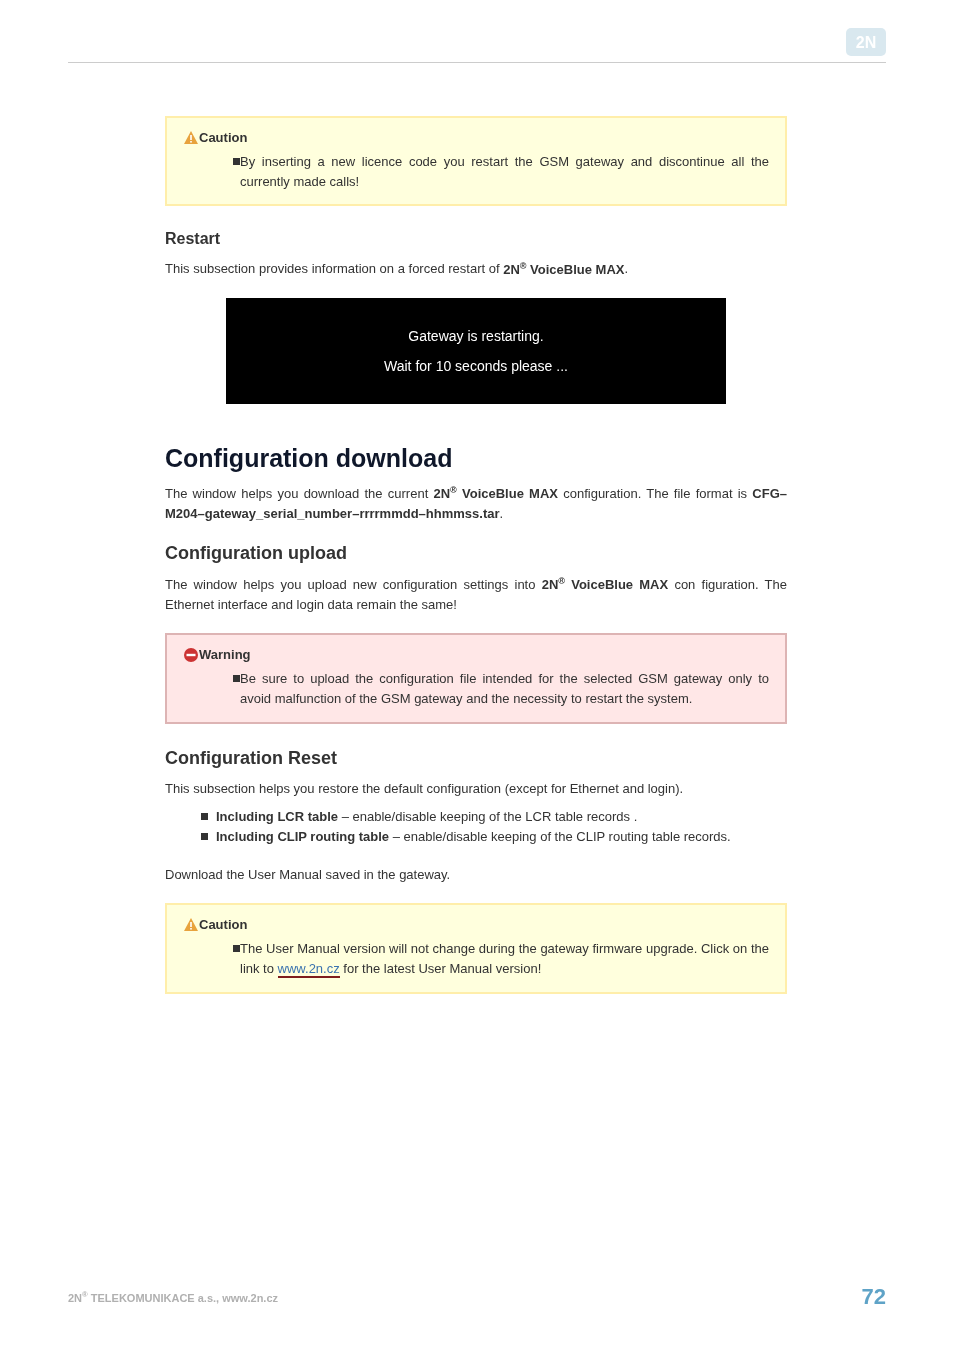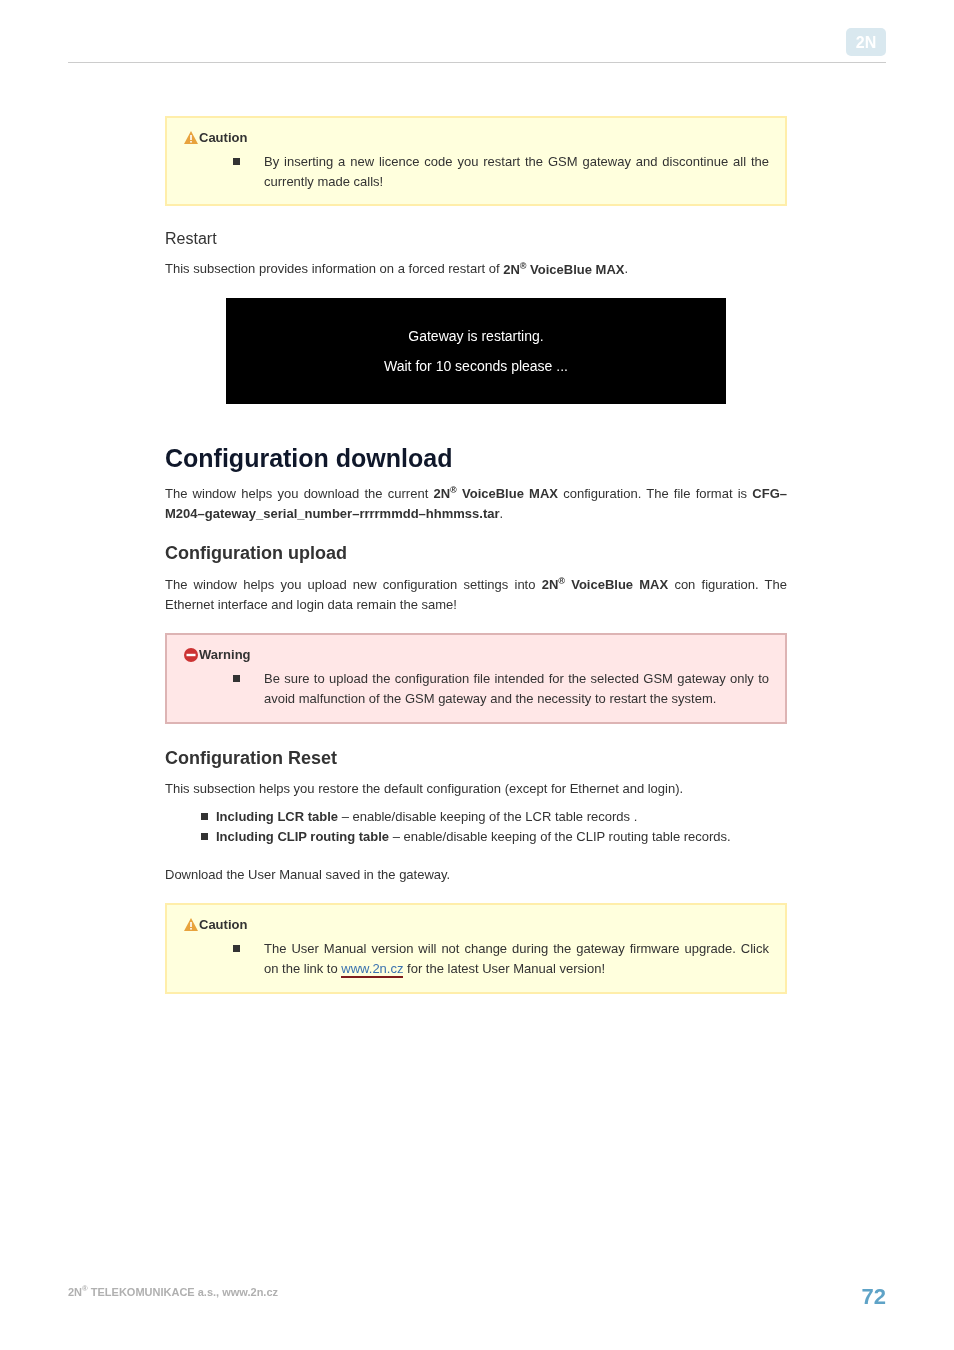--- a/index.html
+++ b/index.html
@@ -49,21 +49,21 @@
     font-weight: bold;
     display: flex;
     align-items: center;
     margin-bottom: 4px;
   }
   .callout-body {
     padding-left: 50px;
   }
   .callout-body .bullet {
     display: flex;
-    gap: 24px;
+    gap: 0;
   }
   .callout-body .bullet .sq {
     flex: 0 0 auto;
     width: 7px;
     height: 7px;
     background: #333;
     margin-top: 6px;
   }
   .callout-body .bullet .txt {
     flex: 1 1 auto;
@@ -77,21 +77,21 @@
   }
   .icon-warn {
     width: 16px; height: 16px;
     display: inline-flex;
     align-items: center;
     justify-content: center;
   }
   h3.section {
     font-family: Arial, Helvetica, sans-serif;
     font-size: 16px;
-    font-weight: normal;
+    font-weight: bold;
     color: #333333;
     margin: 0 0 10px 0;
   }
   h2.big {
     font-family: Arial, Helvetica, sans-serif;
     font-size: 25px;
     font-weight: bold;
     color: #0f172a;
     margin: 0 0 10px 0;
   }
@@ -158,21 +158,21 @@
     color: #7a7a7a;
     margin: 0 0 10px 0;
   }
   .footer {
     position: absolute;
     left: 68px;
     right: 68px;
     bottom: 40px;
     display: flex;
     justify-content: space-between;
-    align-items: flex-start;
+    align-items: center;
     color: #b0b0b0;
     font-size: 11px;
   }
   .footer .pgnum {
     color: #5fa3c7;
     font-family: Arial, Helvetica, sans-serif;
     font-size: 22px;
     font-weight: bold;
   }
 </style>

